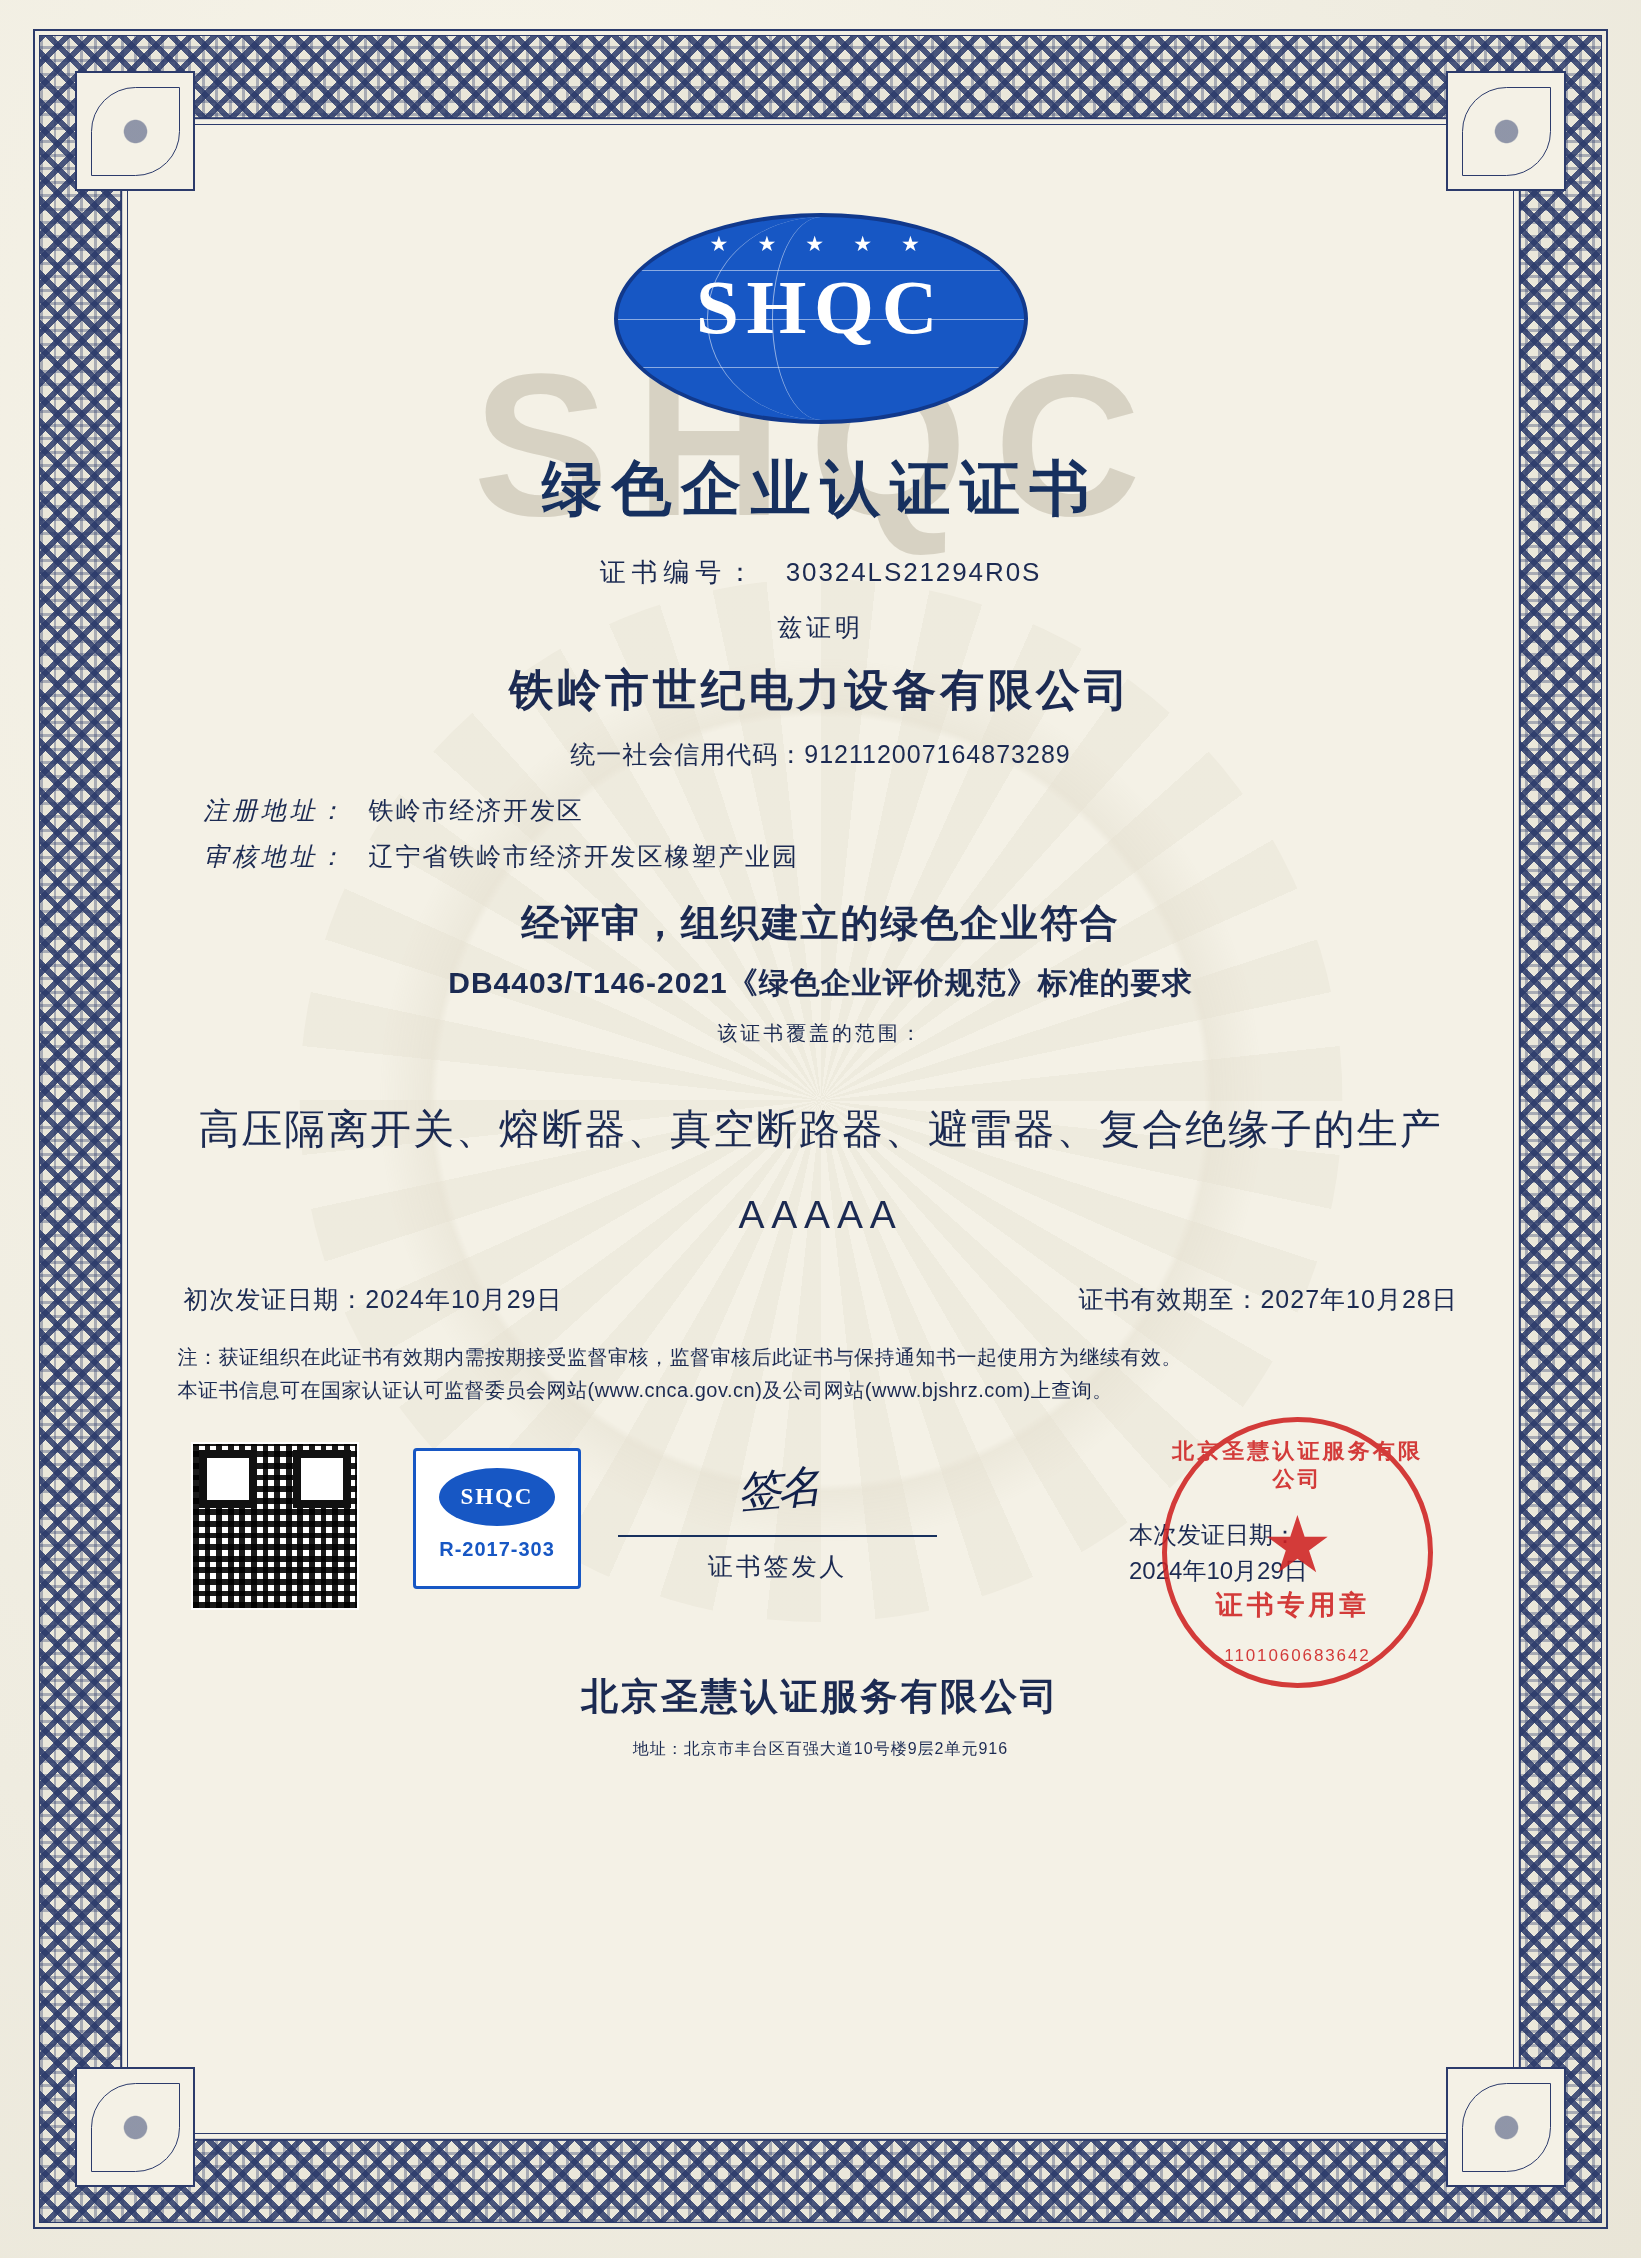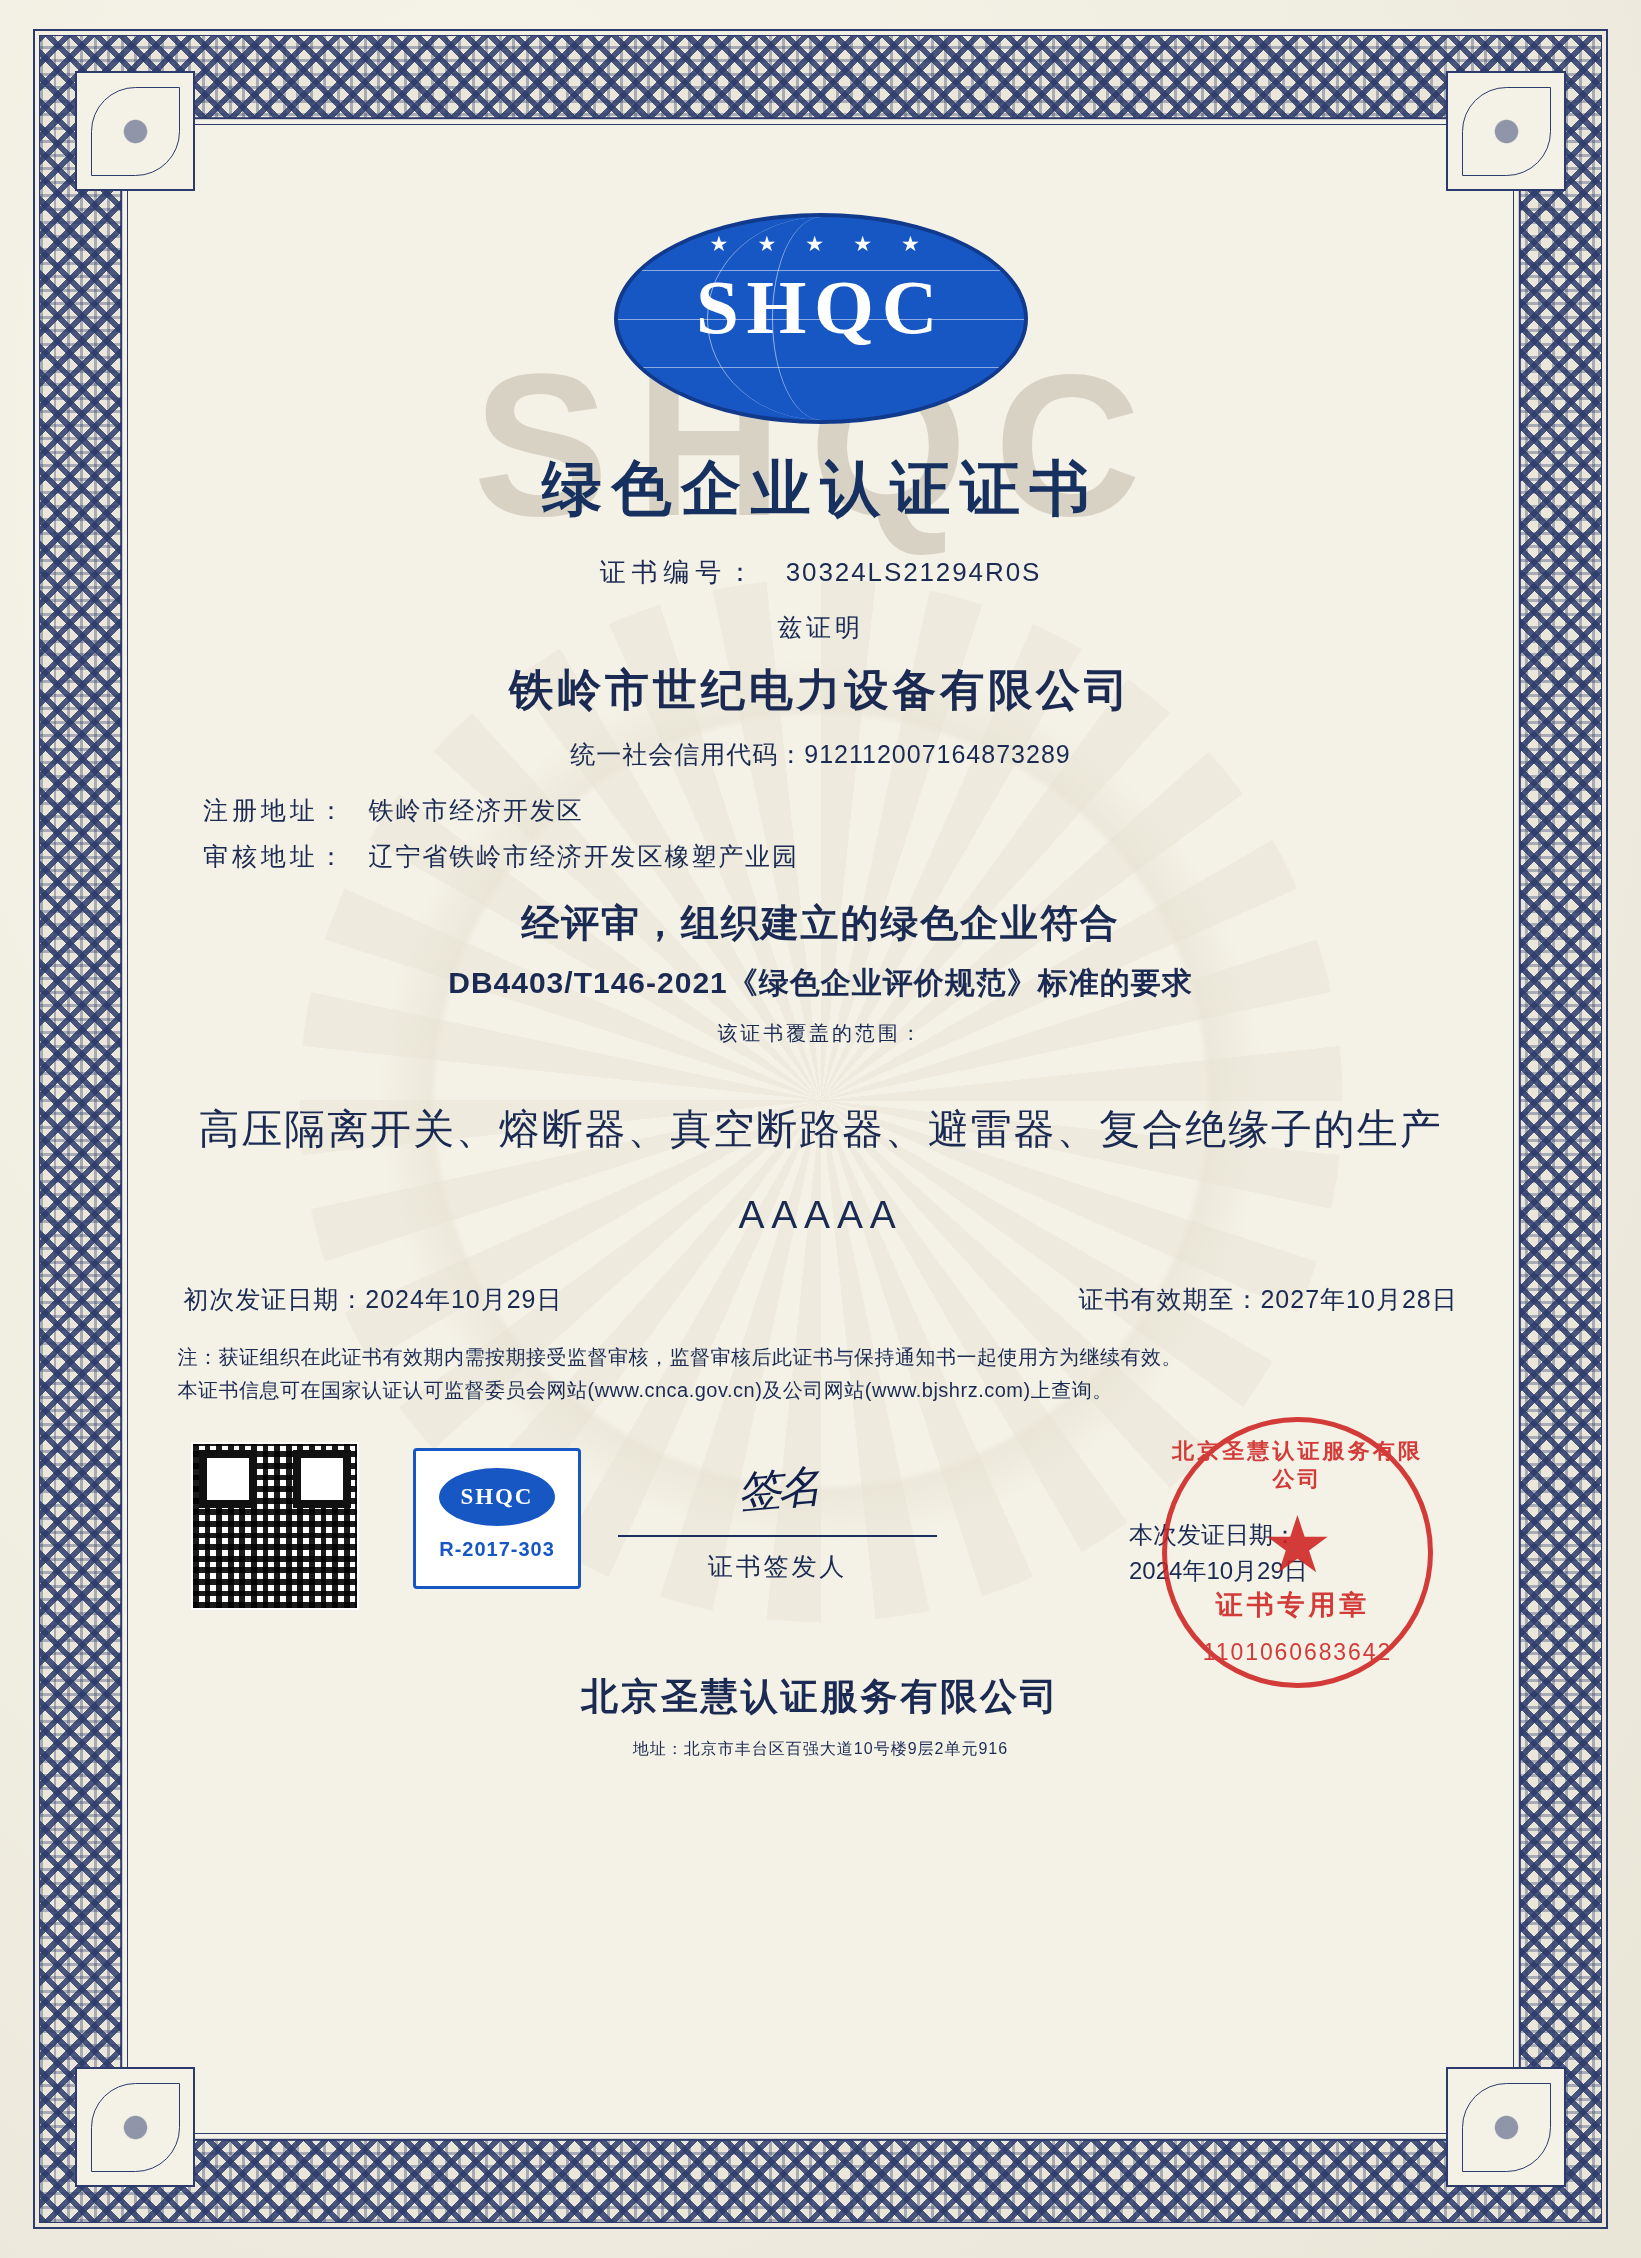--- a/index.html
+++ b/index.html
@@ -199,21 +199,21 @@
   .addr-block {
     margin-top: 23px;
     padding-left: 39px;
     text-align: left;
   }
   .addr-row {
     font-size: 25px;
     margin-bottom: 13.5px;
     letter-spacing: 1.9px;
   }
-  .addr-row .label { letter-spacing: 3.9px; }
+  .addr-row .label { letter-spacing: 3.9px; font-style: italic; }
   .addr-row .value { margin-left: 21px; }
 
   .standard-block { margin-top: 25px; }
   .standard-line1 {
     font-size: 38px;
     font-weight: bold;
     letter-spacing: 1.9px;
   }
   .standard-line2 {
     margin-top: 13.5px;
@@ -384,21 +384,21 @@
     text-align: center;
     font-size: 27px;
     font-weight: bold;
     letter-spacing: 3.9px;
   }
   .stamp .stamp-no {
     position: absolute;
     left: 0; right: 0;
     bottom: 17.4px;
     text-align: center;
-    font-size: 23px;
+    font-size: 17px;
     letter-spacing: 1.9px;
   }
   .issue-overlay {
     position: absolute;
     right: 58px;
     top: 85px;
     width: 290px;
     text-align: left;
     font-size: 24px;
     color: #1b2a52;

